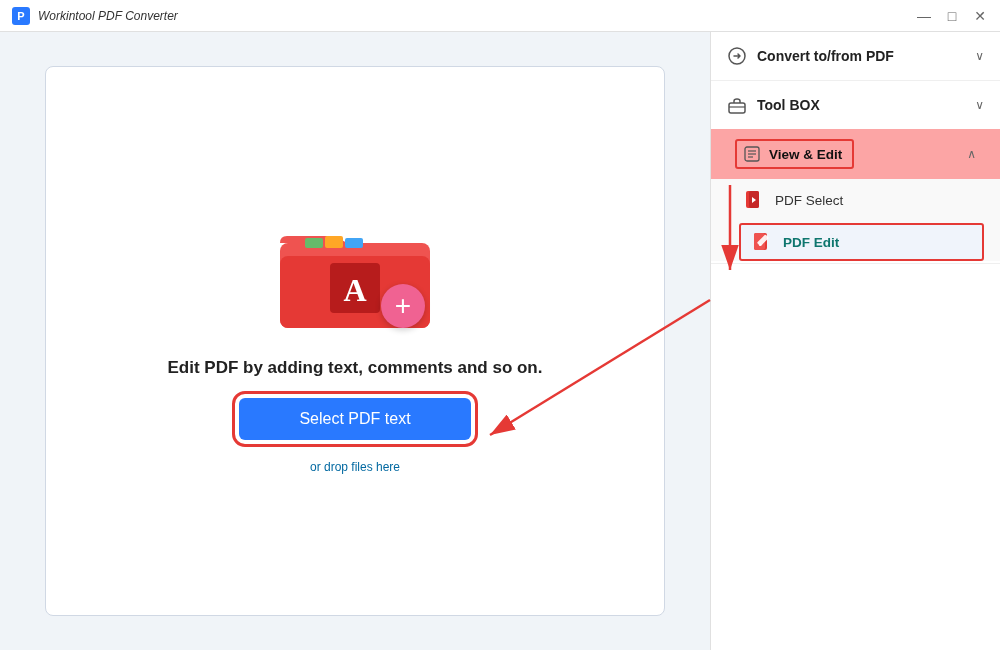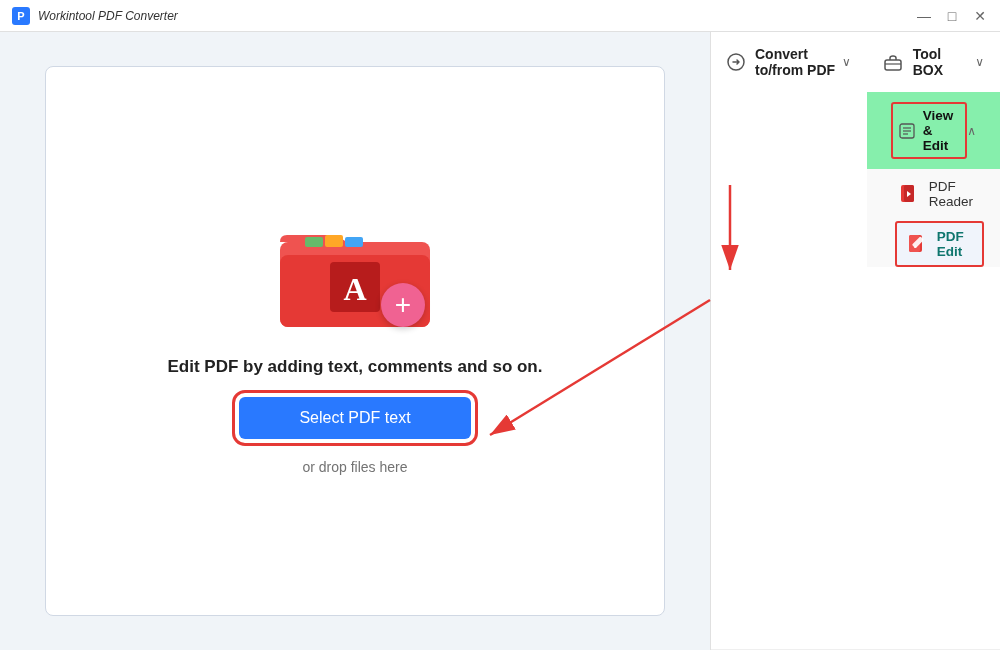--- a/index.html
+++ b/index.html
@@ -141,31 +141,31 @@
       border-radius: 6px;
       padding: 12px 60px;
       font-size: 16px;
       font-weight: 500;
       cursor: pointer;
       outline: 3px solid #e53935;
       outline-offset: 4px;
     }
 
     .drop-hint {
-      font-size: 14px;
-      color: #737373;
+      font-size: 12px;
+      color: #0369a1;
     }
 
     
     .sidebar {
       width: 290px;
       background: #ffffff;
       border-left: 1px solid #e0e0e0;
       display: flex;
-      flex-direction: row;
+      flex-direction: column;
       flex-shrink: 0;
       overflow-y: auto;
     }
 
     .sidebar-section {
       border-bottom: 1px solid #efefef;
     }
 
     .sidebar-section-header {
       display: flex;
@@ -205,21 +205,21 @@
       background: #fff;
     }
 
     
     .view-edit-header {
       display: flex;
       align-items: center;
       justify-content: space-between;
       padding: 10px 24px 10px 24px;
       cursor: pointer;
-      background: #86efac;
+      background: #fca5a5;
     }
 
     .view-edit-left {
       display: flex;
       align-items: center;
       gap: 8px;
       font-size: 13.5px;
       font-weight: 600;
       color: #111;
       border: 2px solid #e53935;
@@ -389,21 +389,21 @@
       <div class="sidebar-sub-items">
 
         <div class="sidebar-sub-item">
           <span class="sub-item-icon">
             <svg width="20" height="20" viewBox="0 0 20 20" fill="none" xmlns="http://www.w3.org/2000/svg">
               <rect x="2" y="1" width="13" height="17" rx="2" fill="#e53935"></rect>
               <rect x="5" y="1" width="10" height="17" rx="2" fill="#c62828"></rect>
               <path d="M8 7 L12 10 L8 13 Z" fill="white"></path>
             </svg>
           </span>
-          <span>PDF Reader</span>
+          <span>PDF Select</span>
         </div>
 
         <div class="pdf-edit-item">
           <span class="sub-item-icon">
             <svg width="20" height="20" viewBox="0 0 20 20" fill="none" xmlns="http://www.w3.org/2000/svg">
               <rect x="2" y="1" width="13" height="17" rx="2" fill="#e53935"></rect>
               <rect x="2" y="1" width="11" height="17" rx="2" fill="#ef5350"></rect>
 
               <rect x="9" y="3" width="5" height="12" rx="1" transform="rotate(45 12 8)" fill="white" opacity="0.9"></rect>
               <path d="M7 14 L8 11 L10 13 Z" fill="white" opacity="0.9"></path>

